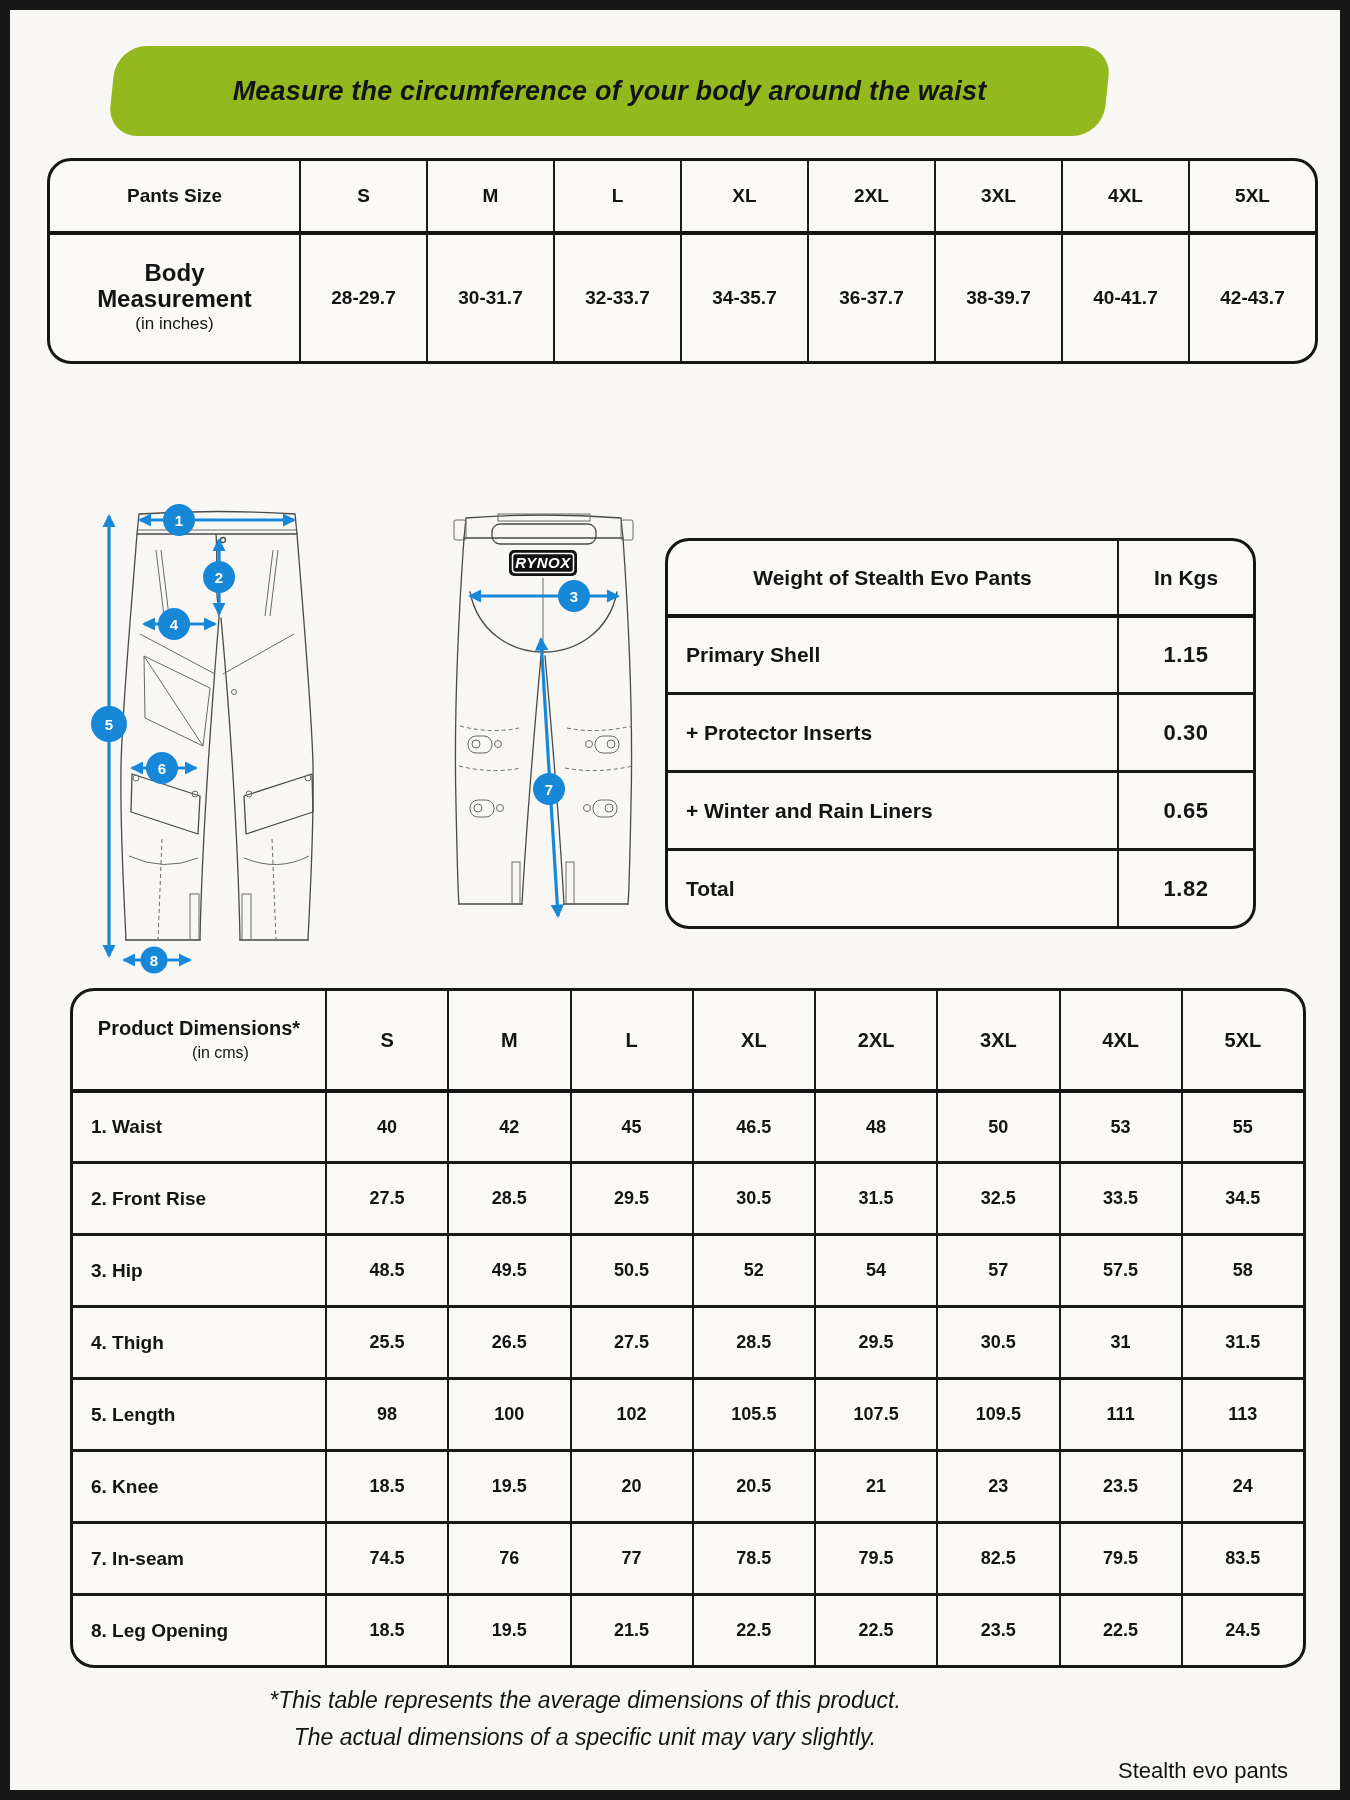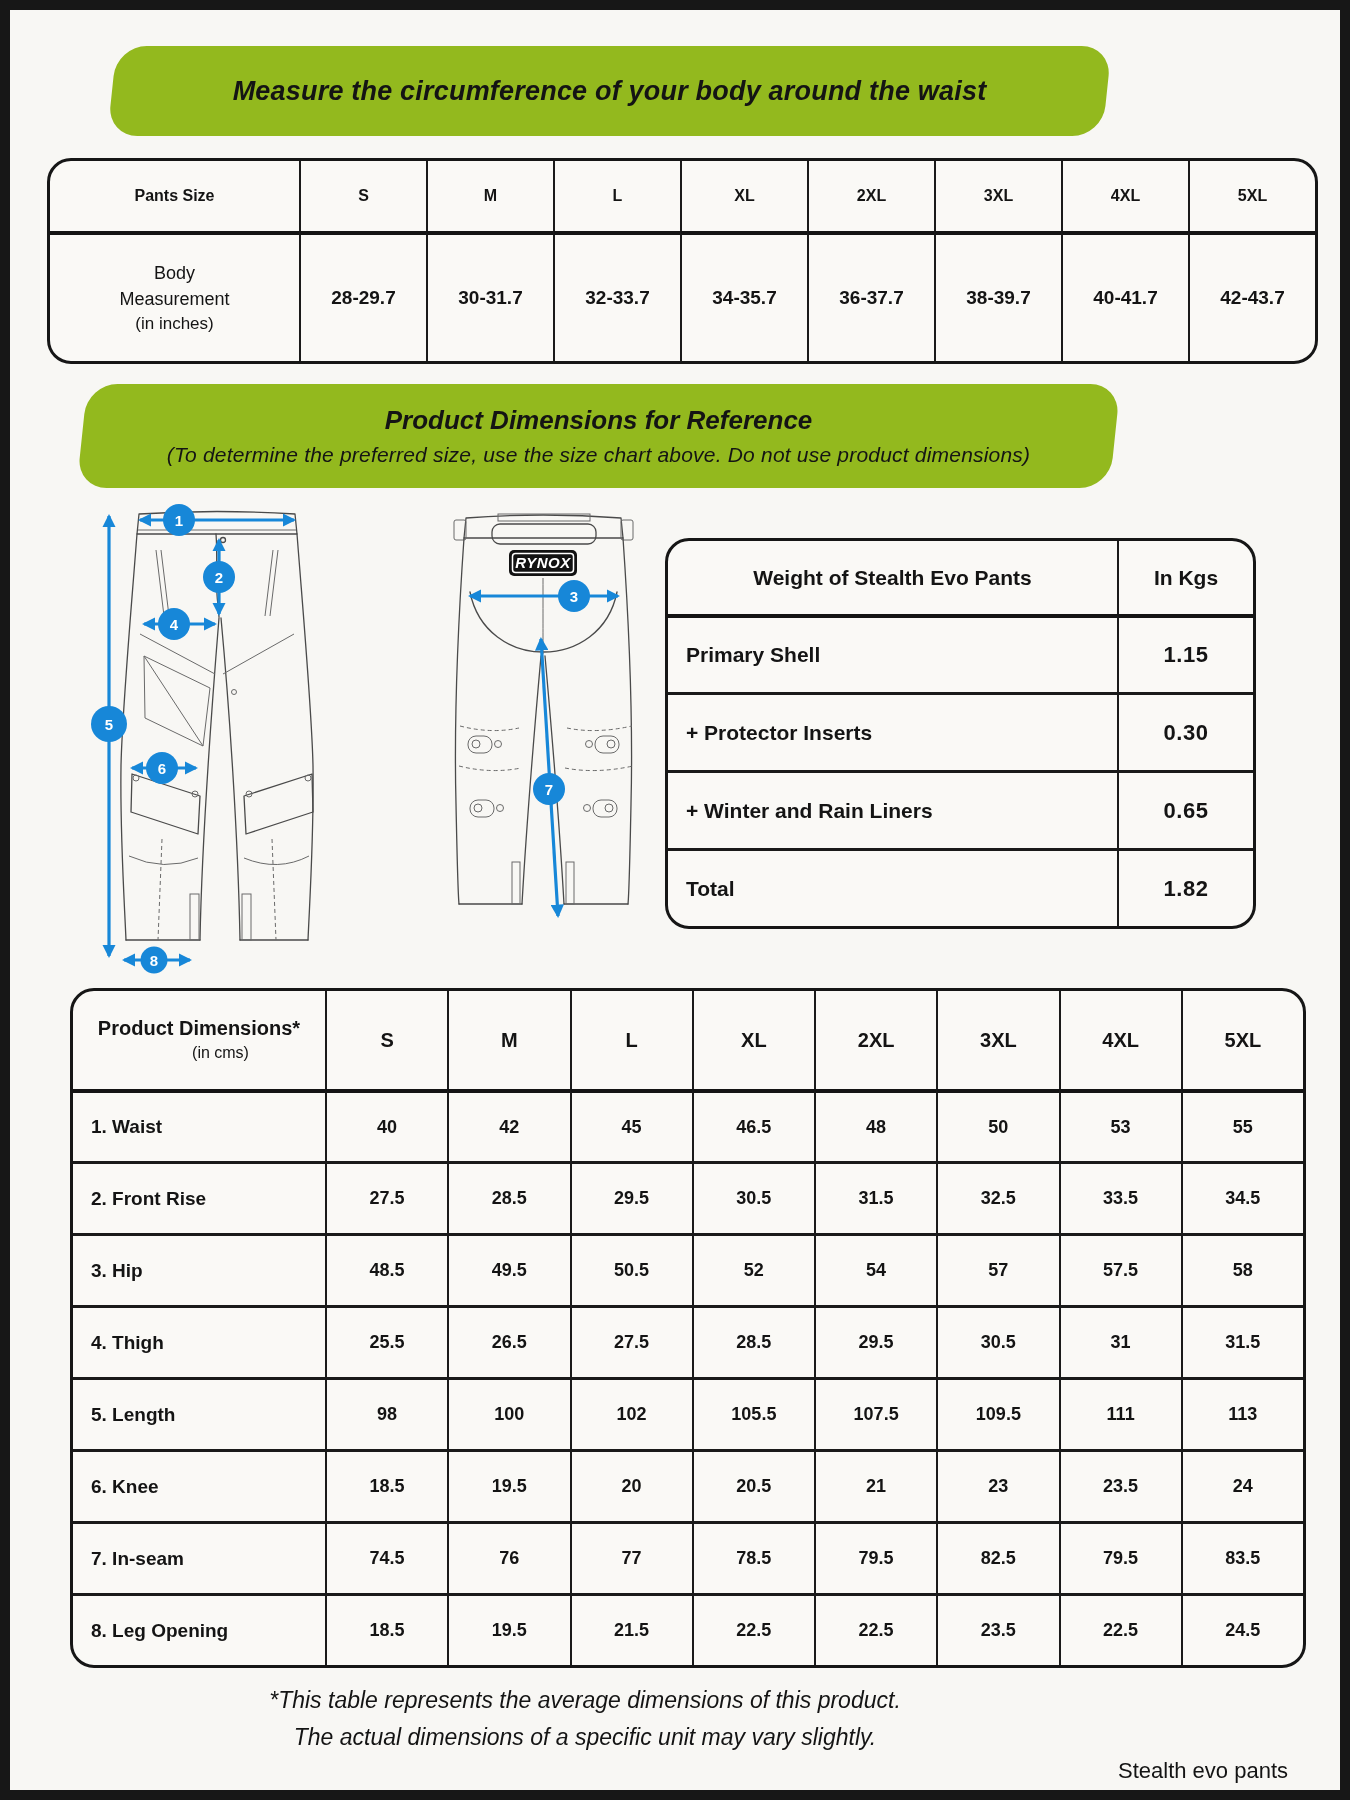--- a/index.html
+++ b/index.html
@@ -20,23 +20,23 @@
   .tbl-wrap{position:absolute;border:3px solid #161616;border-radius:24px;overflow:hidden;background:#faf9f6;}
   table{border-collapse:separate;border-spacing:0;width:100%;height:100%;table-layout:fixed;}
   th,td{padding:0;text-align:center;vertical-align:middle;font-weight:bold;}
   th:not(:first-child),td:not(:first-child){border-left:2px solid #1a1a1a;}
   tbody tr td{border-top:3px solid #1a1a1a;}
   tbody tr:first-child td{border-top:4px solid #141414;}
 
   .size-table{left:37px;top:148px;width:1265px;height:200px;}
   .size-table thead tr{height:70px;}
   .size-table tbody tr{height:130px;}
-  .size-table th{font-size:16px;}
+  .size-table th{font-size:19px;}
   .size-table td{font-size:19px;}
-  .size-lbl .b{font-size:18px;font-weight:normal;line-height:26px;}
+  .size-lbl .b{font-size:24px;font-weight:bold;line-height:26px;}
   .size-lbl .light{font-size:17px;font-weight:normal;line-height:24px;}
 
   .weight-table{left:655px;top:528px;width:585px;height:385px;}
   .weight-table thead tr{height:73px;}
   .weight-table tbody tr{height:78px;}
   .weight-table th{font-size:21px;}
   .weight-table td{font-size:21px;}
   .weight-table td.wlabel{text-align:left;padding-left:18px;}
   .weight-table td.wlabel.deep{}
   .weight-table td.wval{font-size:22px;letter-spacing:.5px;}
@@ -106,25 +106,20 @@
             <td>34-35.7</td>
             <td>36-37.7</td>
             <td>38-39.7</td>
             <td>40-41.7</td>
             <td>42-43.7</td>
           </tr>
       </tbody>
     </table>
   </div>
 
-  <div class="banner banner2">
-    <div class="bg"></div>
-    <div class="fg banner2-title">Product Dimensions for Reference</div>
-    <div class="fg banner2-sub">(To determine the preferred size, use the size chart above. Do not use product dimensions)</div>
-  </div>
 
   <svg class="front-svg" width="244" height="470" viewBox="0 0 244 470">
     <defs>
       <marker id="fa" viewBox="0 0 10 10" refX="8.5" refY="5" markerWidth="4.2" markerHeight="4.2" orient="auto-start-reverse">
         <path d="M0,0L10,5L0,10z" fill="#1787d8"></path>
       </marker>
       <pattern id="hatch" width="7" height="7" patternTransform="rotate(55)" patternUnits="userSpaceOnUse">
         <rect width="7" height="7" fill="#f8f7f4"></rect>
         <line x1="0" y1="0" x2="0" y2="7" stroke="#555" stroke-width="2.6"></line>
       </pattern>

